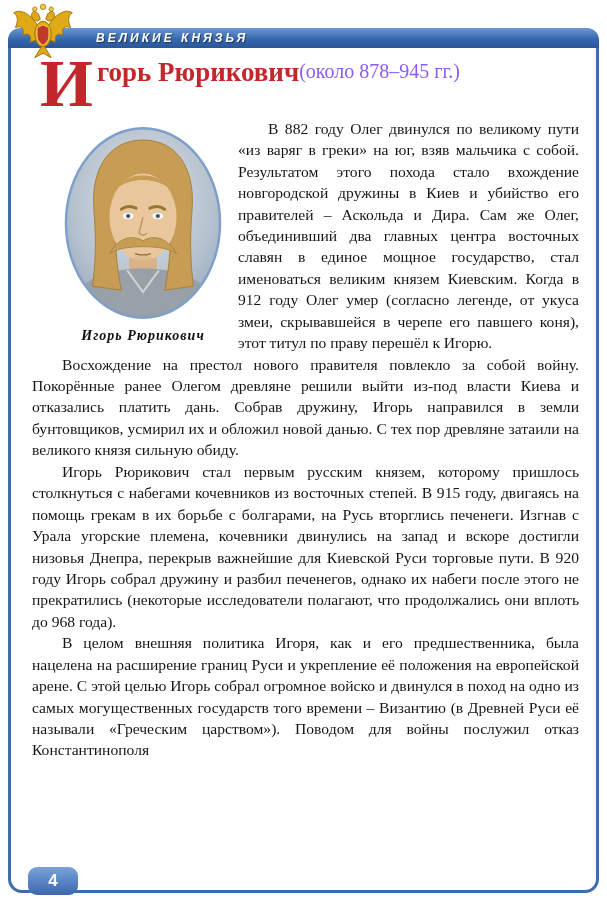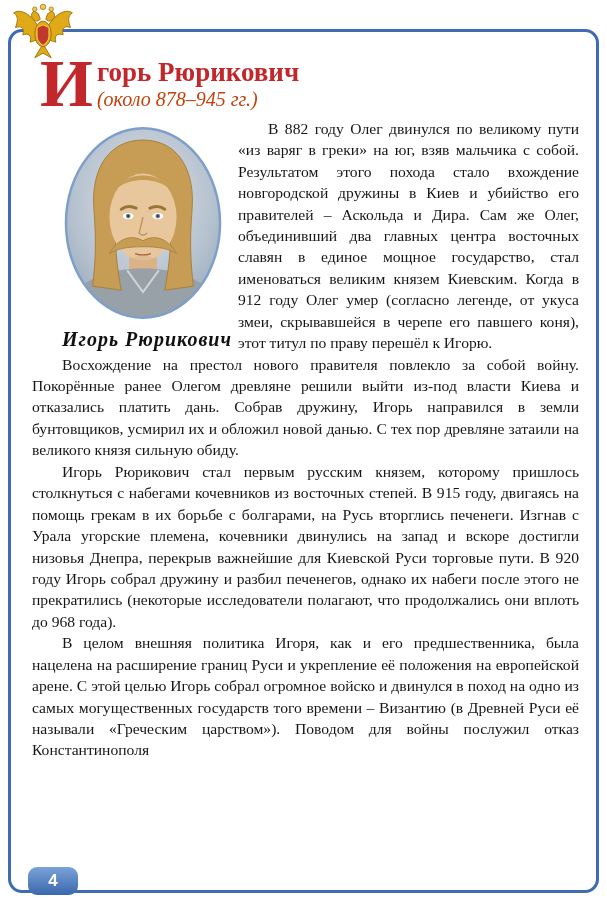--- a/index.html
+++ b/index.html
@@ -32,34 +32,34 @@
   
   .content{
     position:absolute;left:32px;right:28px;top:56px;
     color:#161616;
   }
   .title-row{display:flex;align-items:flex-start;margin:0 0 6px 8px;}
   .dropcap{
     font-size:68px;line-height:.82;font-weight:bold;color:#c2272b;
     margin-right:4px;letter-spacing:0;
   }
-  .title-col{display:flex;flex-direction:column;padding-top:2px;}
+  .title-col{display:flex;padding-top:2px;}
   .title-main{font-size:27px;font-weight:bold;color:#c2272b;line-height:1.05;}
-  .title-sub{font-size:20px;font-style:italic;color:#c2410c;margin-top:2px;}
+  .title-sub{font-size:20px;color:#8b5cf6;margin-top:2px;}
   p.para{
     margin:0;font-size:15.6px;line-height:1.375;text-align:justify;
     text-indent:30px;
   }
   
   .portrait-float{
     float:left;width:162px;margin:6px 14px 2px 30px;text-align:center;
   }
   .portrait-float svg{display:block;width:162px;height:198px;}
   .portrait-caption{
-    font-size:20px;font-style:italic;font-weight:bold;color:#111;
+    font-size:14px;font-style:italic;font-weight:bold;color:#111;
     margin-top:6px;letter-spacing:1px;white-space:nowrap;
   }
   
   .page-num{
     position:absolute;left:28px;bottom:5px;width:50px;height:28px;
     background:linear-gradient(180deg,#7aa3d8,#3b67ad);
     border-radius:9px;display:flex;align-items:center;justify-content:center;
     z-index:6;
   }
   .page-num span{
@@ -67,20 +67,23 @@
     font-weight:bold;font-size:17px;
   }
 </style>
 </head>
 <body>
 
 <div class="page">
 
   <div class="frame"></div>
 
+  <div class="banner">
+    <span class="banner-text">ВЕЛИКИЕ КНЯЗЬЯ</span>
+  </div>
 
   <div class="coa">
     <svg viewBox="0 0 72 64" width="66" height="62" aria-hidden="true">
       <path d="M34,30 C22,8 10,6 4,10 C10,14 8,20 6,26 C12,24 16,26 14,34 C20,32 24,34 22,42 C28,40 32,38 34,44 Z" fill="#dfa918" stroke="#9a7208" stroke-width="1"></path>
       <path d="M38,30 C50,8 62,6 68,10 C62,14 64,20 66,26 C60,24 56,26 58,34 C52,32 48,34 50,42 C44,40 40,38 38,44 Z" fill="#dfa918" stroke="#9a7208" stroke-width="1"></path>
       <path d="M36,44 L27,59 L36,54 L45,59 Z" fill="#dfa918" stroke="#9a7208" stroke-width="1"></path>
       <ellipse cx="36" cy="33" rx="9" ry="14" fill="#dfa918" stroke="#9a7208" stroke-width="1"></ellipse>
       <path d="M30,19 C24,19 21,12 26,8 L31,11 L33,17 Z" fill="#dfa918" stroke="#9a7208" stroke-width="1"></path>
       <path d="M42,19 C48,19 51,12 46,8 L41,11 L39,17 Z" fill="#dfa918" stroke="#9a7208" stroke-width="1"></path>
       <circle cx="27" cy="6" r="2.4" fill="#f2c94c" stroke="#9a7208" stroke-width=".8"></circle>

